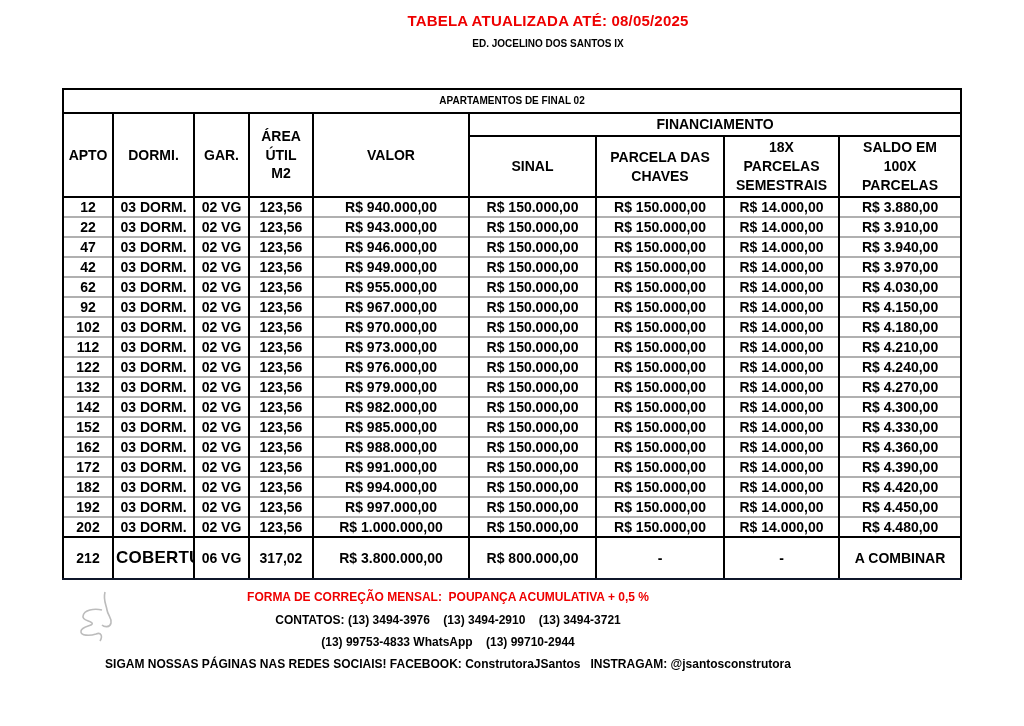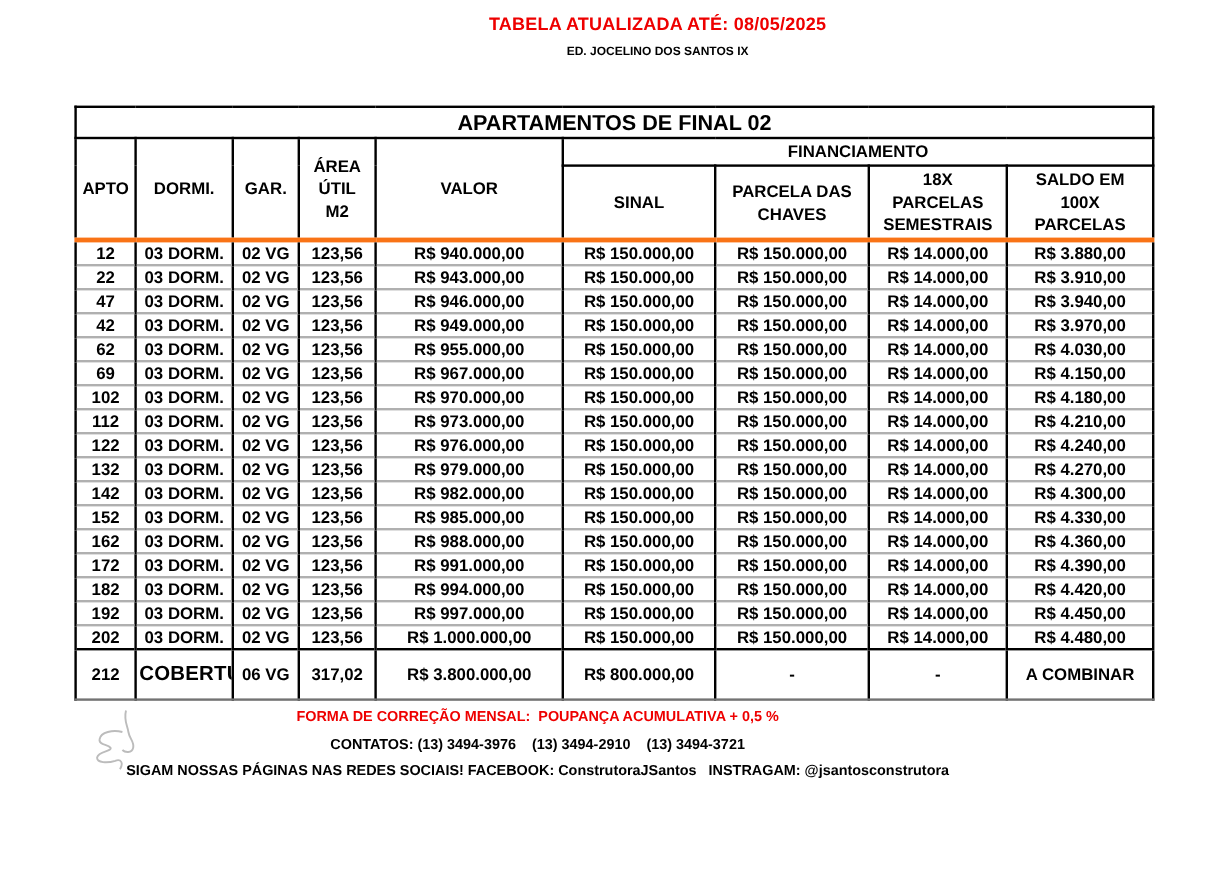--- a/index.html
+++ b/index.html
@@ -17,26 +17,26 @@
     position:absolute; left:62px; top:88px; width:898px;
     border-collapse:collapse; table-layout:fixed;
     border:2px solid #000;
   }
   .price-table th, .price-table td {
     text-align:center; vertical-align:middle; padding:0 2px;
     font-weight:bold; font-size:14px; overflow:hidden;
   }
   .price-table th { border:2px solid #000; white-space:pre-line; line-height:1.35; }
   .price-table td { border-left:2px solid #000; border-right:2px solid #000; }
-  tr.title-row th { height:22px; font-size:18px; }
+  tr.title-row th { height:22px; font-size:10px; }
   tr.group-row th { height:21px; }
   tr.sub-row th   { height:59px; }
   tbody td { border-top:2px solid #b0b0b0; height:18px; }
-  tbody tr:first-child td { border-top:4px solid #f97316; }
-  tbody tr.last-row td { border-top:2px solid #000; border-bottom:2px solid #737373; height:40px;text-align:center; }
+  tbody tr:first-child td { border-top:2px solid #f97316; }
+  tbody tr.last-row td { border-top:2px solid #000; border-bottom:2px solid #0f172a; height:40px;text-align:center; }
   td.cobertura { font-size:17px; letter-spacing:0.2px; }
 
   .footer { position:absolute; top:590px; left:0; width:896px; text-align:center; }
   .footer div { white-space:pre; }
   .correction { color:#ee0000; font-size:12px; }
   .contacts   { font-size:12px; margin-top:9px; }
   .contacts2  { font-size:12px; margin-top:8px; }
   .social     { font-size:12px; margin-top:8px; }
 
   .logo-mark { position:absolute; left:70px; top:586px; }
@@ -137,21 +137,21 @@
         <td>03 DORM.</td>
         <td>02 VG</td>
         <td>123,56</td>
         <td>R$ 955.000,00</td>
         <td>R$ 150.000,00</td>
         <td>R$ 150.000,00</td>
         <td>R$ 14.000,00</td>
         <td>R$ 4.030,00</td>
       </tr>
       <tr>
-        <td>69</td>
+        <td>92</td>
         <td>03 DORM.</td>
         <td>02 VG</td>
         <td>123,56</td>
         <td>R$ 967.000,00</td>
         <td>R$ 150.000,00</td>
         <td>R$ 150.000,00</td>
         <td>R$ 14.000,00</td>
         <td>R$ 4.150,00</td>
       </tr>
       <tr>
@@ -291,14 +291,15 @@
 
 <svg class="logo-mark" width="60" height="80" viewBox="0 0 60 80">
   <path d="M35 6 C33 14, 36 18, 37 24 C38 30, 42 32, 41 37 C40 42, 34 41, 32 39" fill="none" stroke="#bcbcbc" stroke-width="1.6"></path>
   <path d="M32 24 C24 22, 14 24, 13 30 C12 35, 20 34, 22 37 C24 40, 12 40, 11 45
            C10 50, 20 50, 26 48 C31 46, 33 50, 30 55" fill="none" stroke="#bcbcbc" stroke-width="1.6"></path>
 </svg>
 
 <div class="footer">
   <div class="correction">FORMA DE CORREÇÃO MENSAL:  POUPANÇA ACUMULATIVA + 0,5 %</div>
   <div class="contacts">CONTATOS: (13) 3494-3976    (13) 3494-2910    (13) 3494-3721</div>
+  <div class="contacts2">(13) 99753-4833 WhatsApp    (13) 99710-2944</div>
   <div class="social">SIGAM NOSSAS PÁGINAS NAS REDES SOCIAIS! FACEBOOK: ConstrutoraJSantos   INSTRAGAM: @jsantosconstrutora</div>
 </div>
 
 </body></html>

